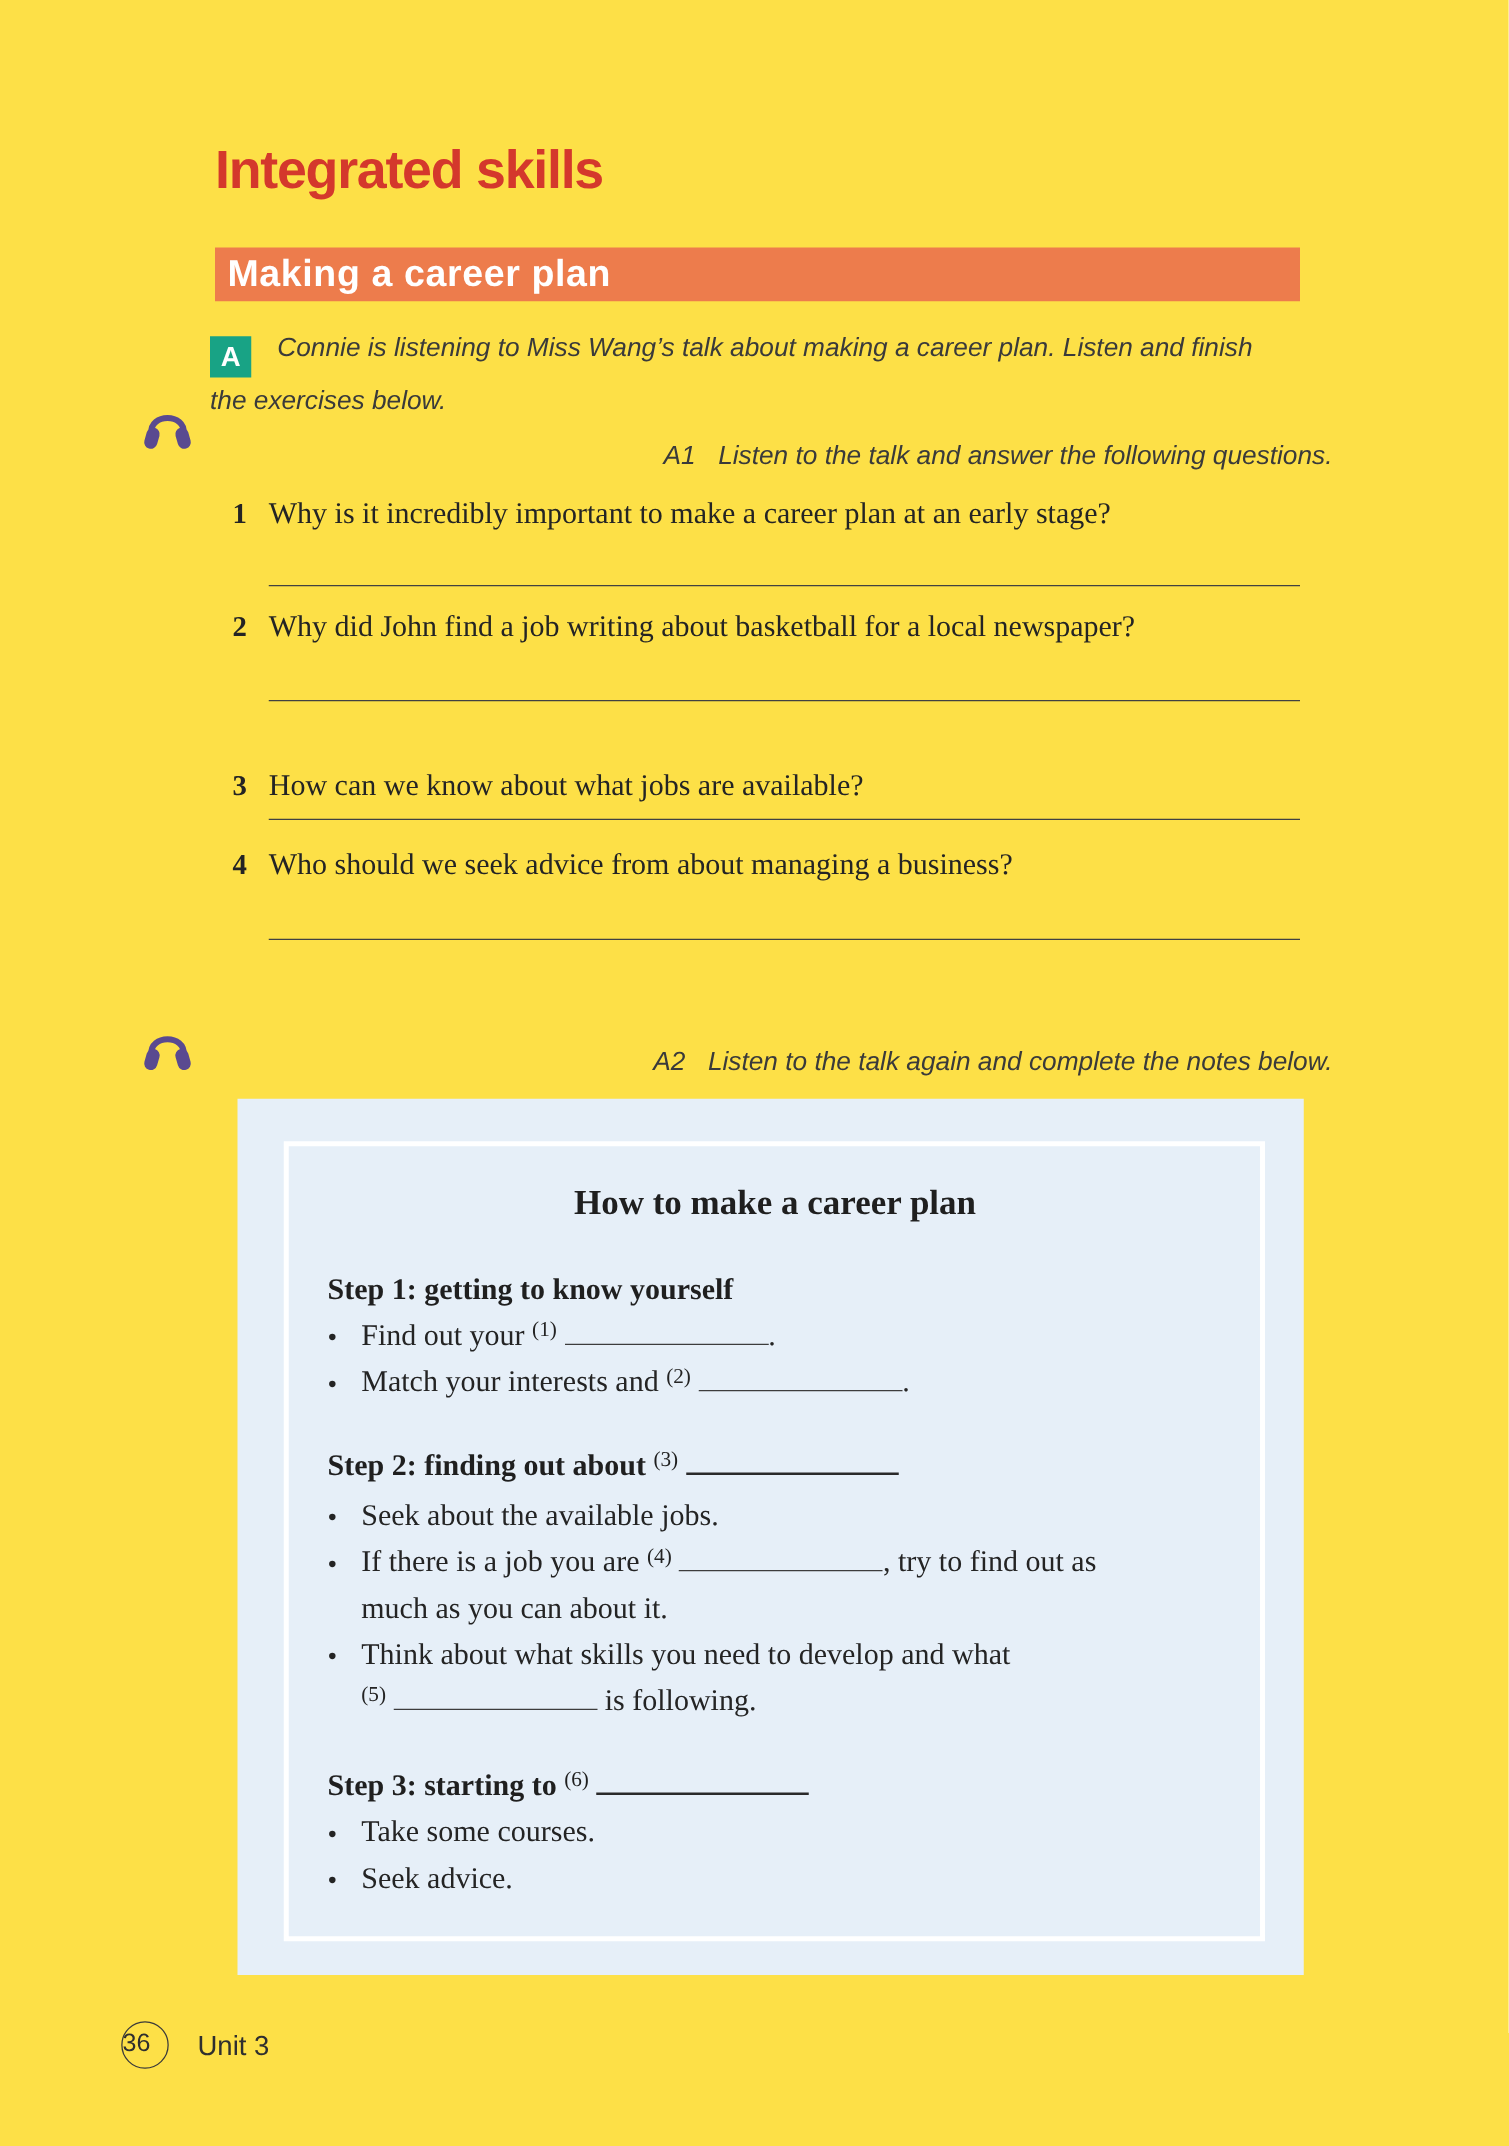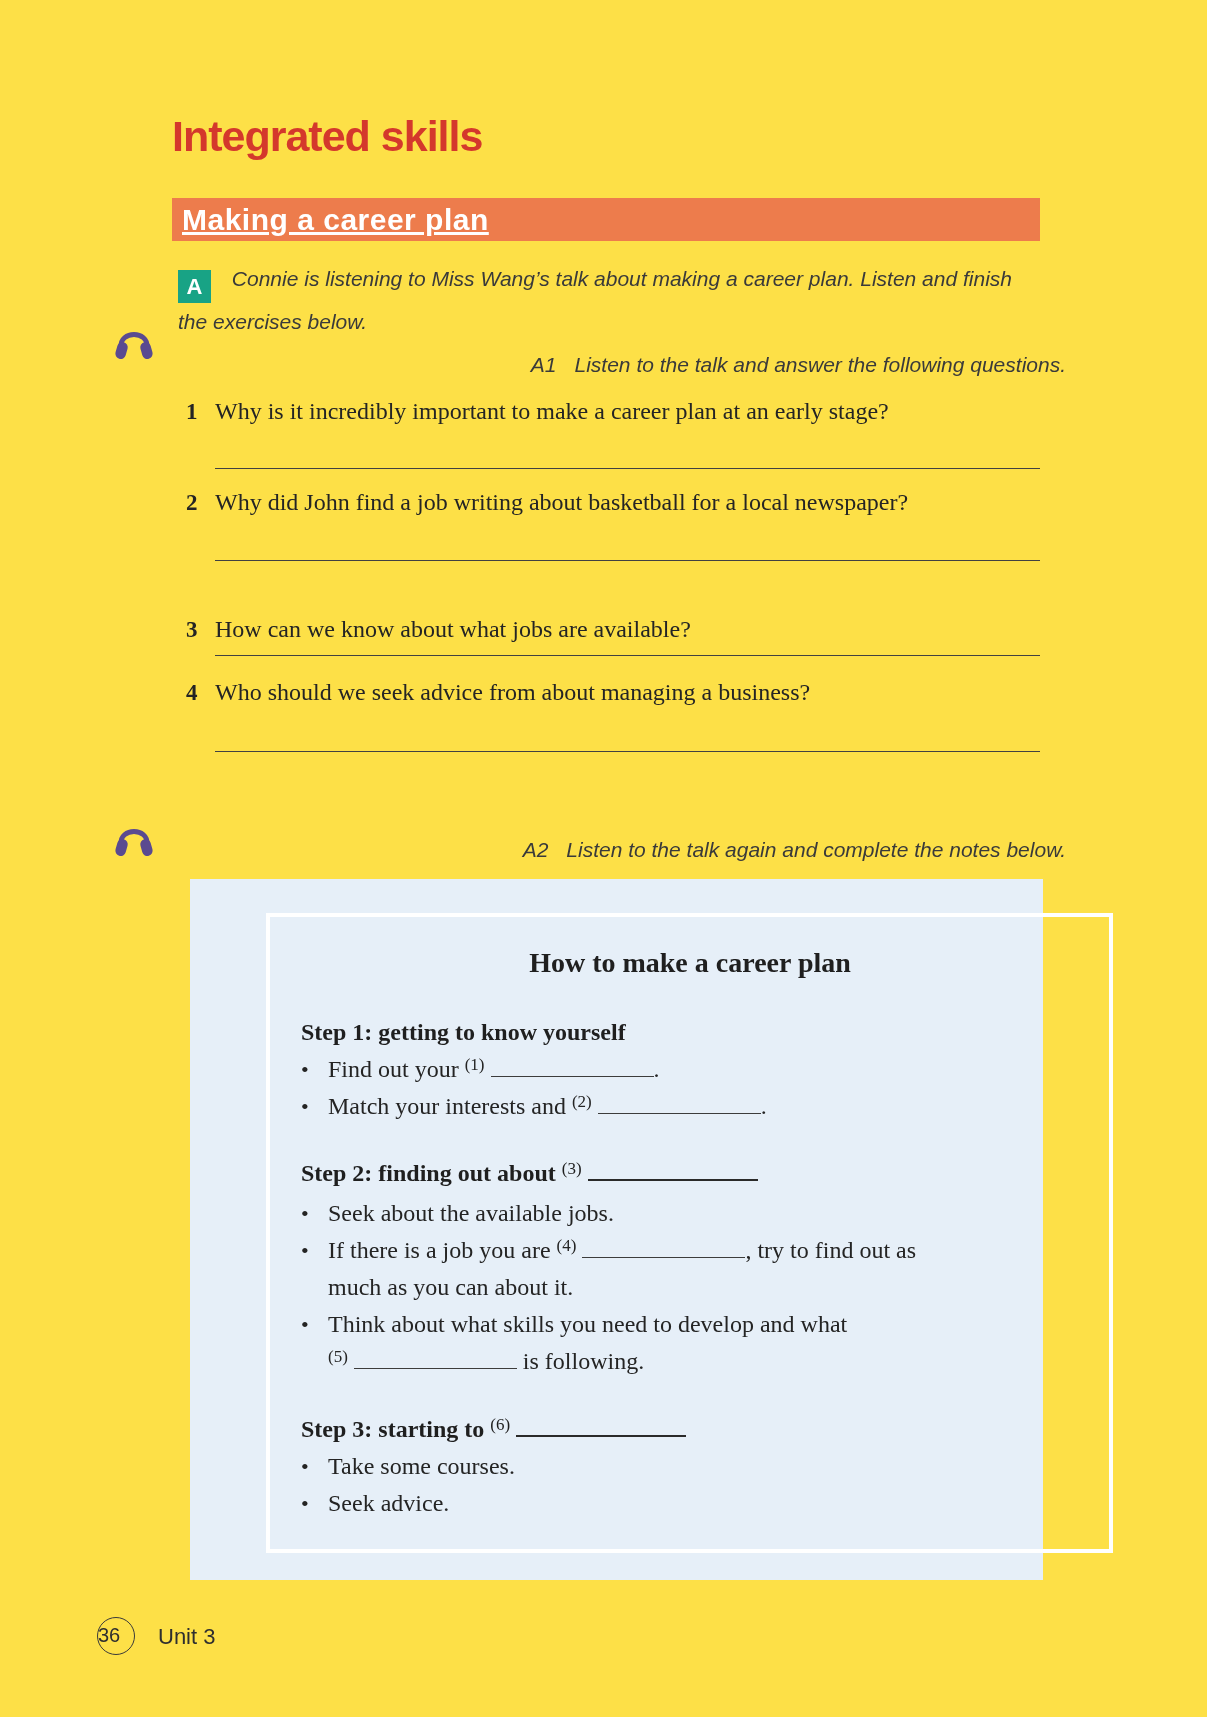--- a/index.html
+++ b/index.html
@@ -6,23 +6,23 @@
   .page{position:relative;width:1207px;height:1717px;background:#fde047;overflow:hidden;
         font-family:"Liberation Serif",serif;color:#242424;}
 
   .title{position:absolute;left:172px;top:112px;margin:0;
          font-family:"Liberation Sans",sans-serif;font-weight:bold;
          font-size:43px;letter-spacing:-1px;color:#d4382c;}
 
   .banner{position:absolute;left:172px;top:198px;width:868px;height:43px;
           background:#ed7c4c;box-sizing:border-box;padding-left:10px;
           font-family:"Liberation Sans",sans-serif;font-weight:bold;
-          font-size:30px;line-height:43px;color:#ffffff;letter-spacing:0.5px;text-decoration:underline;}
+          font-size:30px;line-height:43px;color:#ffffff;letter-spacing:0.5px;}
 
-  .intro{position:absolute;left:178px;top:260px;width:868px;
+  .intro{position:absolute;left:168px;top:260px;width:868px;
          font-family:"Liberation Sans",sans-serif;font-style:italic;
          font-size:21px;line-height:38px;color:#3a3a3a;}
   .badge{display:inline-block;width:33px;height:33px;background:#18a385;
          font-style:normal;font-weight:bold;font-size:22px;line-height:33px;
          text-align:center;color:#ffffff;margin-right:15px;vertical-align:-8px;}
 
   .hp{position:absolute;width:46px;height:50px;}
   .hp1{left:111px;top:315px;}
   .hp2{left:111px;top:812px;}
 
@@ -35,23 +35,23 @@
 
   .q-row{position:absolute;left:186px;width:860px;font-size:24px;color:#242424;}
   .q-num{display:inline-block;width:29px;font-weight:bold;font-size:23px;}
   .q1{top:398px;} .q2{top:489px;} .q3{top:584px;margin-top:32px;} .q4{top:679px;}
   .answer-line{position:absolute;left:215px;width:825px;height:0;
                border-bottom:1.6px solid #414141;}
   .l1{top:468px;} .l2{top:560px;} .l3{top:655px;} .l4{top:751px;}
 
   .notes-outer{position:absolute;left:190px;top:879px;width:853px;height:701px;
                background:#e6eff8;}
-  .notes-inner{position:absolute;left:37px;top:34px;width:847px;height:640px;
+  .notes-inner{position:absolute;left:37px;top:34px;width:785px;height:640px;
                box-sizing:border-box;border:4px solid #ffffff;
-               padding:29px 30px 0 31px;margin-left:39px;}
+               padding:29px 30px 0 31px;}
   .notes-title{font-weight:bold;font-size:28px;line-height:34px;text-align:center;color:#1f1f1f;}
   .step-heading{font-weight:bold;font-size:24px;line-height:30px;color:#1f1f1f;}
   .sh1{margin-top:37px;} .sh2{margin-top:33px;} .sh3{margin-top:34px;}
   .bullets{margin-top:4px;}
   .bullets2{margin-top:7px;}
   .bullet{font-size:24px;line-height:37px;display:flex;}
   .dot{width:27px;flex:none;font-size:22px;}
   .bt{flex:1;}
   .cont{display:block;}
   sup{font-size:17px;font-weight:normal;vertical-align:7px;line-height:0;}

